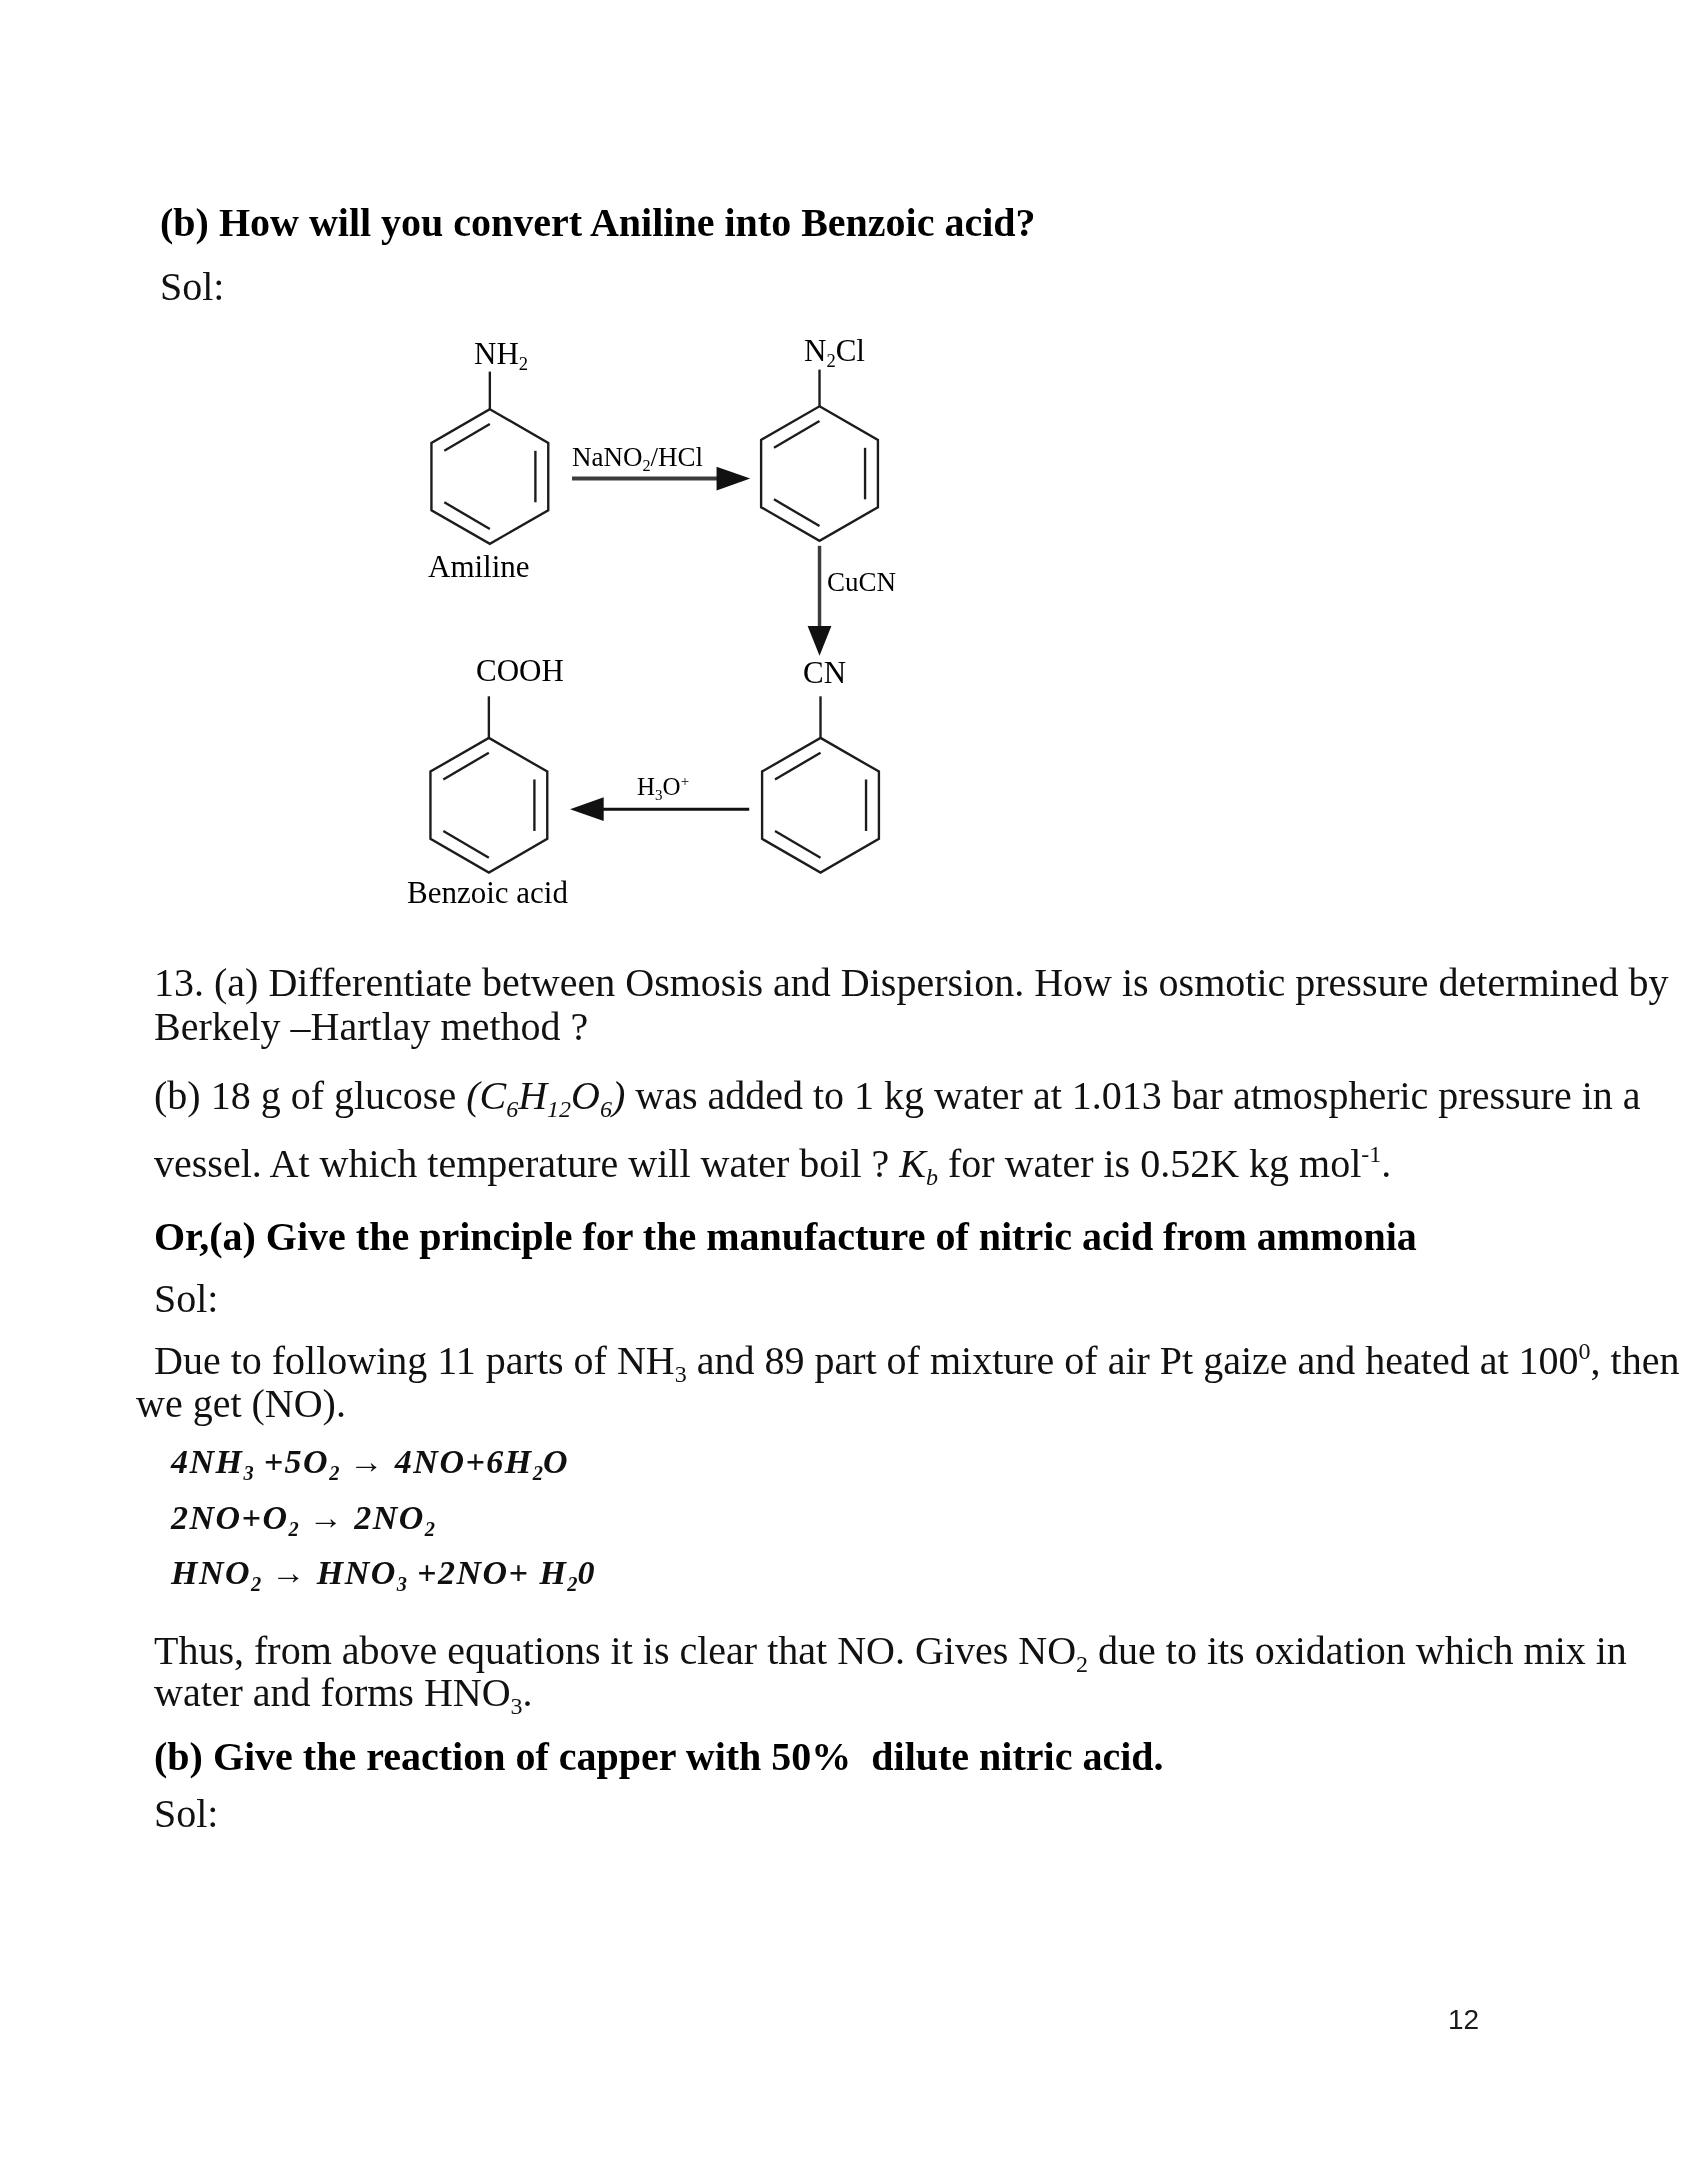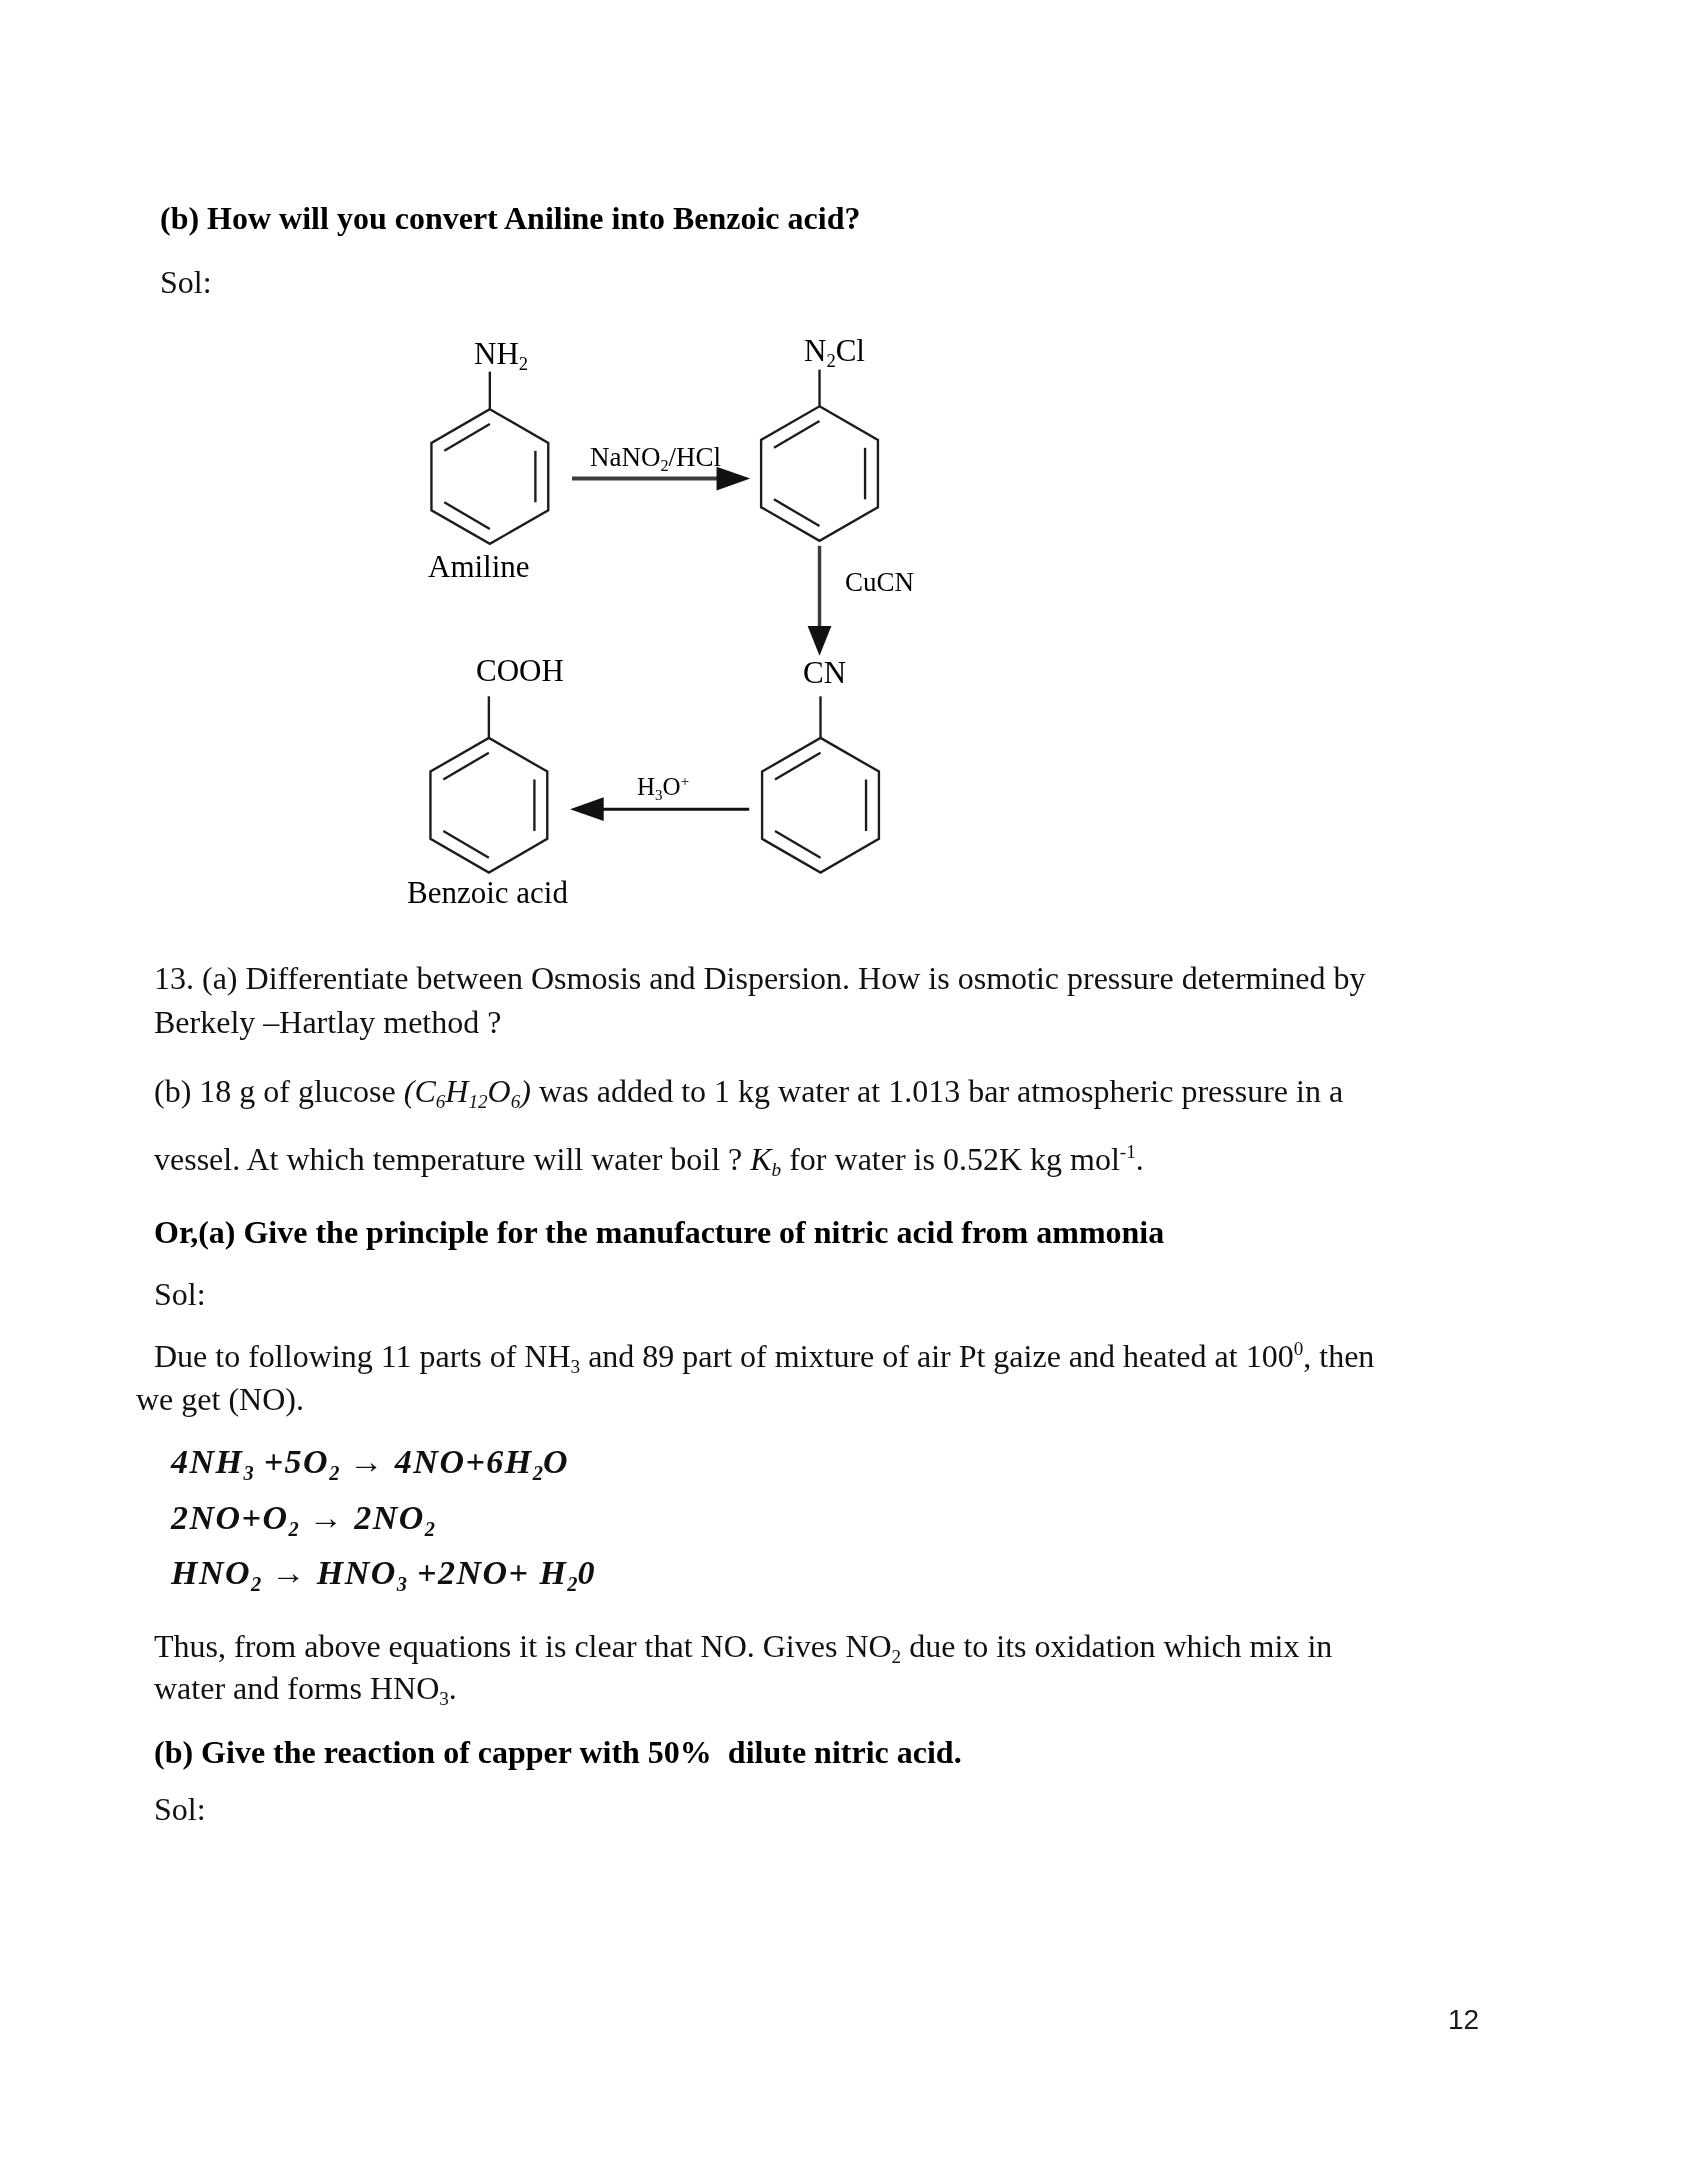--- a/index.html
+++ b/index.html
@@ -8,42 +8,42 @@
     width:1683px;height:2178px;
     background:#ffffff;
     font-family:"Liberation Serif", serif;
     color:#0d0d0d;
     overflow:hidden;
     margin:0 auto;
   }
   .line{
     position:absolute;
     white-space:pre;
-    font-size:32px;
+    font-size:40px;
     line-height:1.2;
     color:#111;
   }
   .bold{font-weight:bold;color:#000;}
   .eq{
     font-style:italic;
     font-size:34px;
     letter-spacing:1.5px;
     color:#101010;
     font-weight:bold;
   }
   .sub{font-size:0.60em;vertical-align:-0.32em;letter-spacing:0;}
   .sup{font-size:0.60em;vertical-align:0.62em;letter-spacing:0;}
   .it{font-style:italic;}
   .dlabel{
     position:absolute;
     white-space:pre;
     color:#000000;
   }
   .dl-big{font-size:31px;}
-  .dl-mid{font-size:27px;margin-left:18px;}
+  .dl-mid{font-size:27px;}
   .dl-small{font-size:25px;}
   .pagenum{
     position:absolute;
     font-family:"Liberation Sans", sans-serif;
     font-size:28px;
     color:#1a1a1a;
   }
 </style>
 </head>
 <body>

